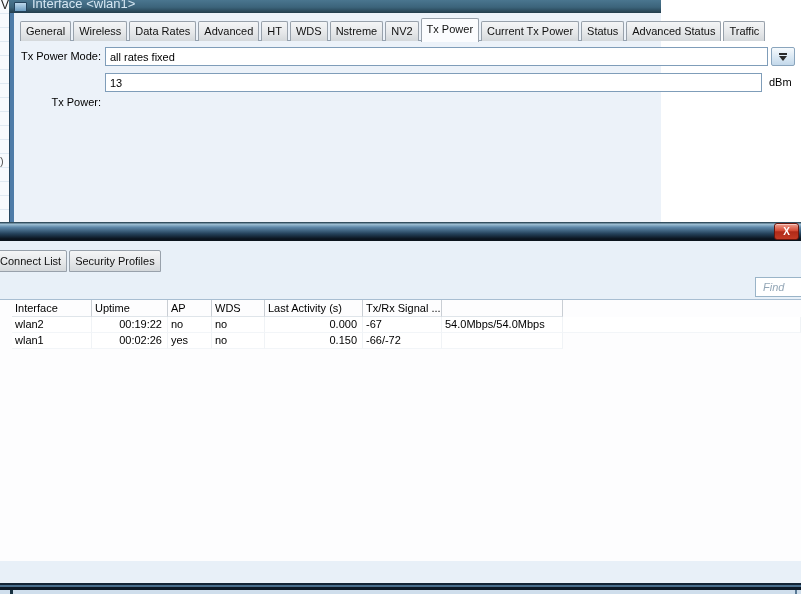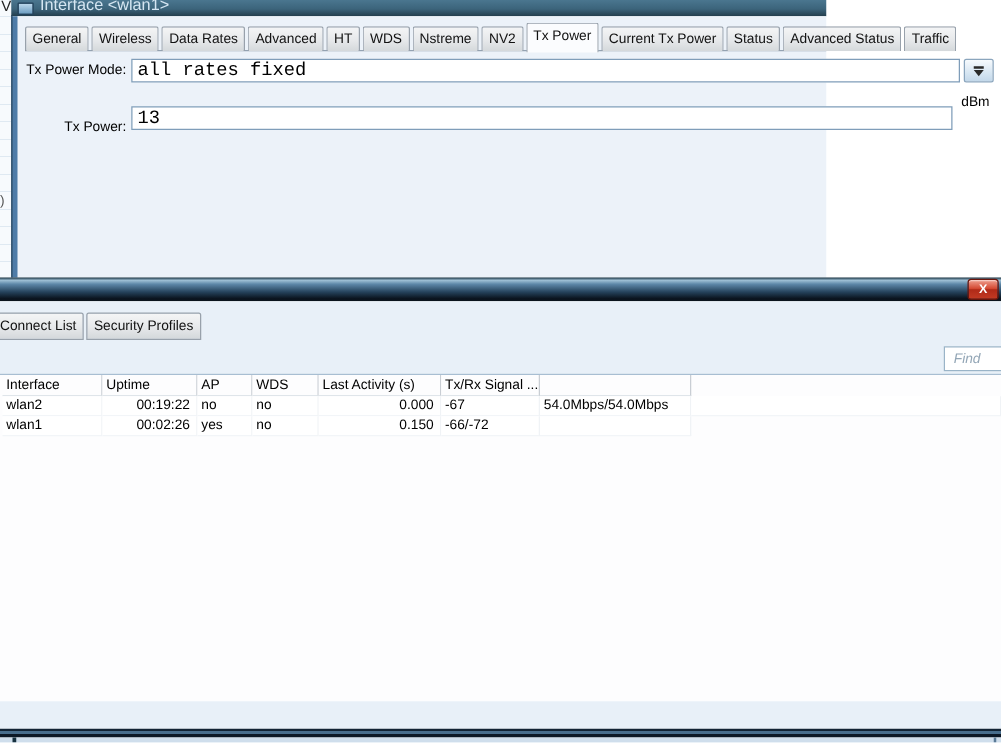--- a/index.html
+++ b/index.html
@@ -37,24 +37,24 @@
     border:1px solid #98a1ab; border-bottom:none; border-radius:2px 2px 0 0;
     color:#111; white-space:nowrap; cursor:default;
   }
   .tab.selected { z-index:3; height:23px; line-height:21px; margin-bottom:-1px; background:#fbfcfe; }
 
   
   .frow-label { position:absolute; left:0; width:87px; height:19px; line-height:19px; text-align:right; }
   .frow1 { top:34px; } .frow2 { top:60px;margin-top:20px; }
   .field-input {
     position:absolute; box-sizing:border-box; height:19px; padding:0 4px;
-    background:#fff; border:1px solid #7f9db9; font-family:Liberation Mono, monospace; font-size:15px; color:#000;
+    background:#fff; border:1px solid #7f9db9; font-family:Liberation Sans, sans-serif; font-size:11px; color:#000;
   }
   .combo-input { left:91px; top:34px; width:663px; }
-  .text-input  { left:91px; top:60px; width:657px;margin-top:12px; }
+  .text-input  { left:91px; top:60px; width:657px; }
   .drop-btn {
     position:absolute; left:757px; top:34px; width:24px; height:19px; box-sizing:border-box;
     background:linear-gradient(#f6fafd,#d7e6f2 60%,#c3d8ea); border:1px solid #8aa5bd; border-radius:2px;
     display:flex; align-items:center; justify-content:center; cursor:default;
   }
   .drop-icon { display:flex; flex-direction:column; align-items:center; }
   .drop-icon .bar { width:8px; height:2px; background:#2a2a2a; margin-bottom:1px; }
   .drop-icon .tri { width:0; height:0; border-left:4px solid transparent; border-right:4px solid transparent; border-top:5px solid #2a2a2a; }
   .unit { position:absolute; left:755px; top:60px; height:19px; line-height:19px; }
 
@@ -74,21 +74,21 @@
   .lw-tabs { position:absolute; top:9px; left:-6px; display:flex; }
   .lw-tabs .tab { height:20px; line-height:20px; border-bottom:1px solid #98a1ab; }
   .find-input {
     position:absolute; top:36px; left:755px; width:110px; height:20px; box-sizing:border-box;
     background:#fff; border:1px solid #9ab4c8; padding:0 7px;
     font-family:inherit; font-size:11px; font-style:italic; color:#333;
   }
   .find-input::placeholder { color:#93a6b6; font-style:italic; }
 
   .table-area { position:absolute; top:58px; left:0; right:0; bottom:22px; background:#fdfdfe; border-top:1px solid #a8bed2; }
-  .cols { display:grid; grid-template-columns:80px 76px 44px 53px 98px 79px 121px 1fr; margin-left:2px; }
+  .cols { display:grid; grid-template-columns:80px 76px 44px 53px 98px 79px 121px 1fr; margin-left:12px; }
   .hcell {
     height:16px; line-height:16px; padding:0 3px; background:#fdfdfe; color:#000;
     border-right:1px solid #c9ced4; border-bottom:1px solid #dfe5ea; white-space:nowrap; overflow:hidden; cursor:default;
   }
   .dcell {
     height:15px; line-height:15px; padding:0 3px; background:#ffffff; color:#000;
     border-right:1px solid #f0f3f6; border-bottom:1px solid #f2f5f8; white-space:nowrap; overflow:hidden;
   }
   .al-r { text-align:right; padding-right:5px; }
   .lw-bottom {

